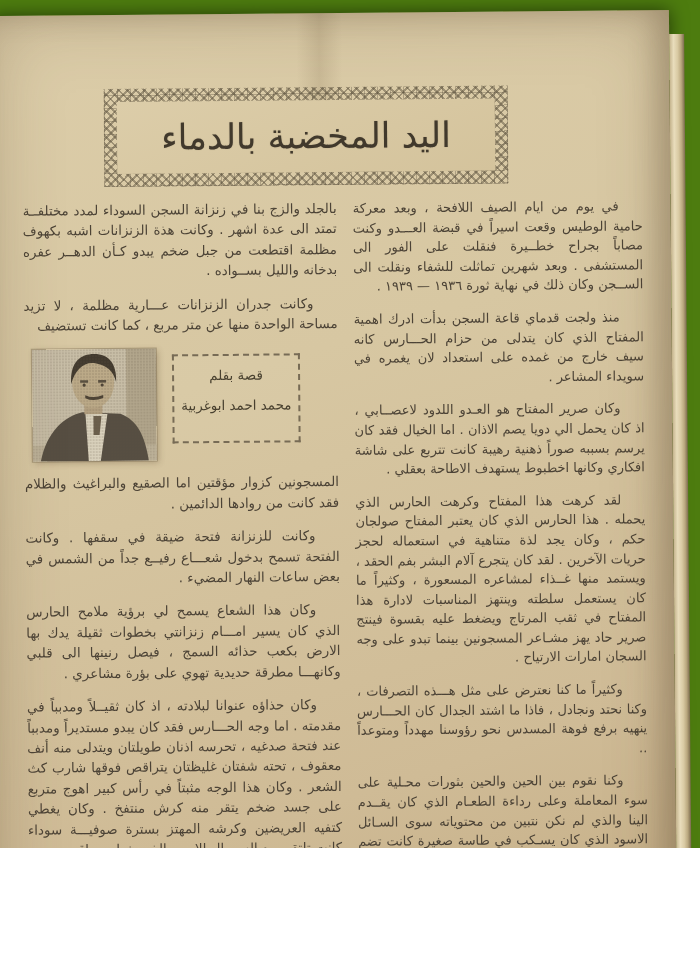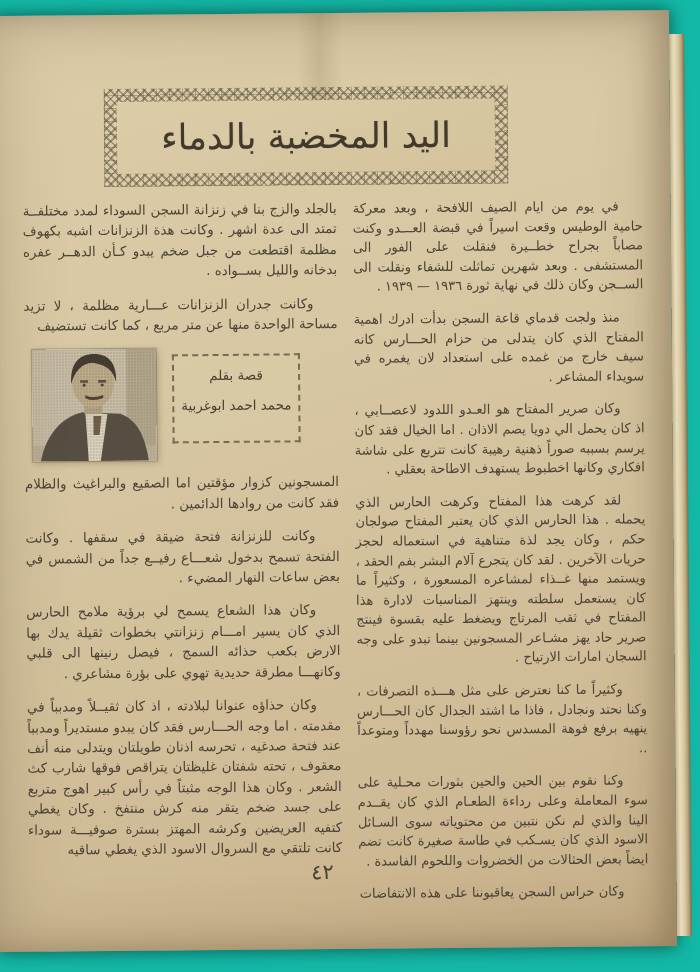--- a/index.html
+++ b/index.html
@@ -1,17 +1,17 @@
 <!DOCTYPE html>
 <html lang="ar"><head>
 <meta charset="utf-8">
 <style>
   html,body{margin:0;padding:0;}
   body{font-family:"DejaVu Sans",sans-serif;}
-  .scene{position:relative;width:700px;height:972px;background:#14b8a6;overflow:hidden;}
+  .scene{position:relative;width:700px;height:848px;background:#4d7c0f;overflow:hidden;}
 
   .page{
     position:absolute;left:-5px;top:13px;width:678px;height:936px;
     background:linear-gradient(163deg,#dccda9 0%,#d7c7a2 38%,#cfbb96 78%,#c5ae86 100%);
     transform:rotate(-0.5deg);transform-origin:50% 50%;
     box-shadow:0 0 18px rgba(0,0,0,.55);
   }
   .crease{position:absolute;left:45%;top:0;width:46px;height:150px;pointer-events:none;
     background:linear-gradient(90deg,rgba(120,100,70,0) 0%,rgba(110,90,60,.16) 50%,rgba(120,100,70,0) 100%);}
   .vignette{position:absolute;inset:0;pointer-events:none;

